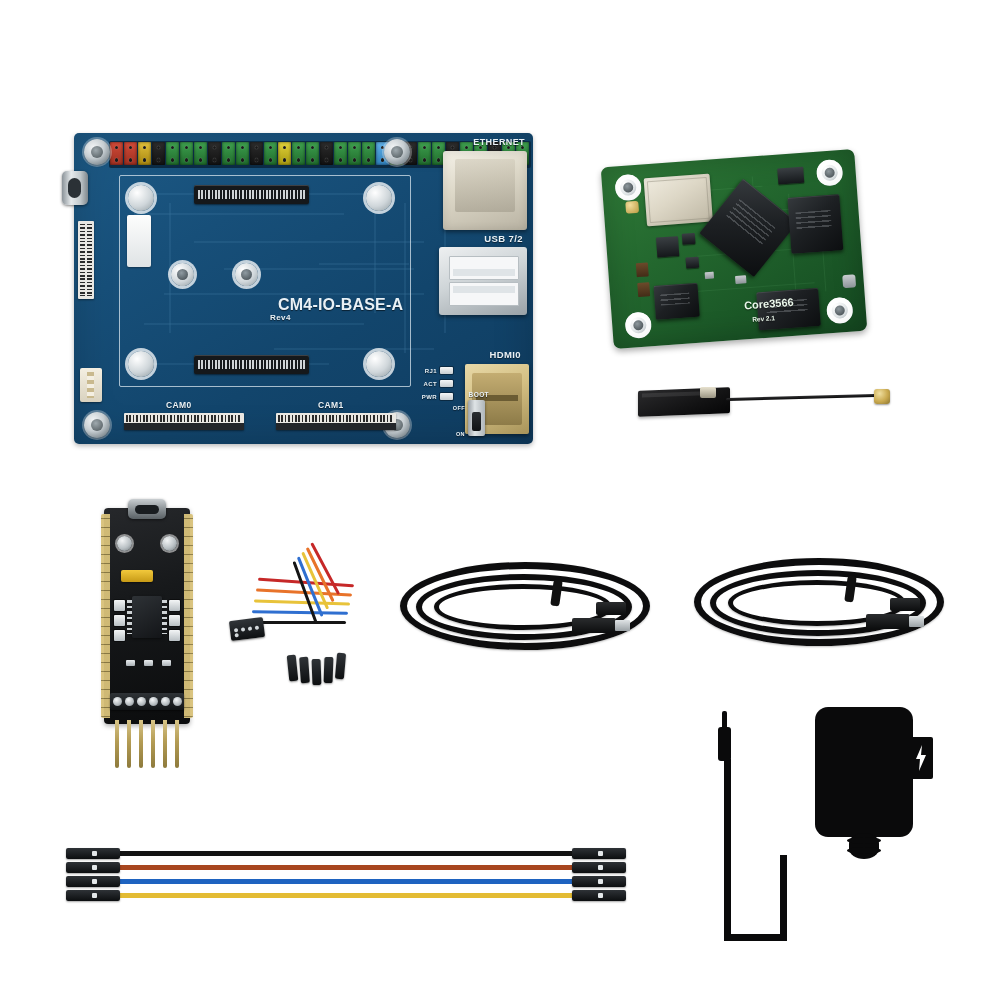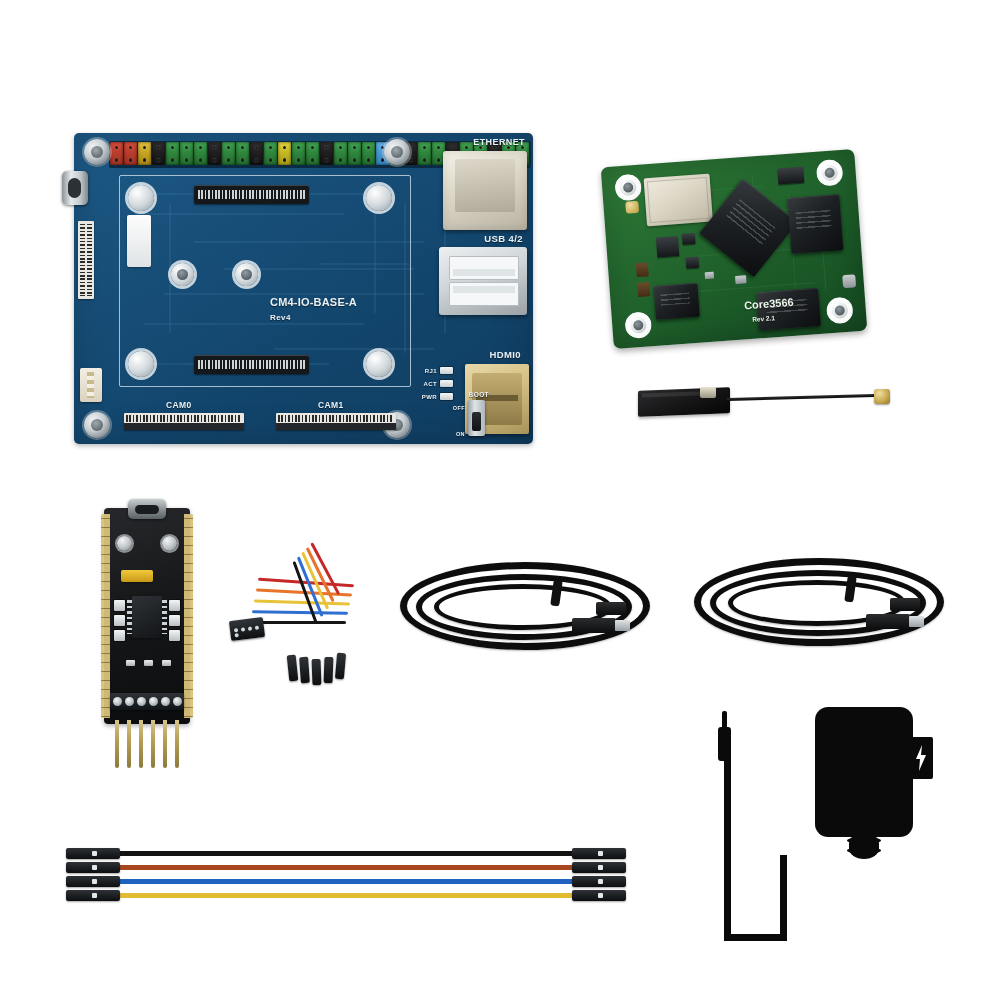--- a/index.html
+++ b/index.html
@@ -312,21 +312,21 @@
 
     <div id="eth">
         <div class="slot"></div>
       </div>
     <div class="silktxt" style="right:8px;top:4px;font-size:9px;">ETHERNET</div>
 
     <div id="usb">
       <div class="mouth"></div>
         <div class="mouth2"></div>
     </div>
-    <div class="silktxt" style="right:10px;top:100px;font-size:9.5px;">USB 4/2</div>
+    <div class="silktxt" style="right:10px;top:100px;font-size:9.5px;">USB 7/2</div>
 
     <div id="hdmi">
         <div class="in"></div>
       </div>
     <div class="silktxt" style="right:12px;bottom:84px;font-size:9.5px;">HDMI0</div>
 
     <div class="led" style="right:80px;bottom:70px;"></div>
     <div class="led" style="right:80px;bottom:57px;"></div>
     <div class="led" style="right:80px;bottom:44px;"></div>
     <div class="silktxt" style="right:96px;bottom:70px;font-size:6px;">RJ1</div>
@@ -344,21 +344,21 @@
       <div class="teeth"></div>
         <div class="body"></div>
       </div>
     <div class="fpc" style="left:202px;bottom:14px;width:120px;height:17px;">
       <div class="teeth"></div>
         <div class="body"></div>
       </div>
     <div class="silktxt" style="left:92px;bottom:34px;font-size:8.5px;">CAM0</div>
     <div class="silktxt" style="left:244px;bottom:34px;font-size:8.5px;">CAM1</div>
 
-    <div class="silktxt" style="left:196px;top:163px;font-size:11px;letter-spacing:.2px;">CM4-IO-BASE-A</div>
+    <div class="silktxt" style="left:204px;top:163px;font-size:16px;letter-spacing:.2px;">CM4-IO-BASE-A</div>
     <div class="silktxt" style="left:196px;top:180px;font-size:8px;">Rev4</div>
   </div>
 
   <div class="part" id="coremod">
     <div class="gtex">
       <i style="left:40px;top:30px;width:120px;height:1.2px;"></i>
       <i style="left:60px;top:55px;width:140px;height:1.2px;"></i>
       <i style="left:90px;top:95px;width:120px;height:1.2px;"></i>
       <i style="left:55px;top:130px;width:150px;height:1.2px;"></i>
       <i style="left:150px;top:20px;width:1.2px;height:90px;"></i>

